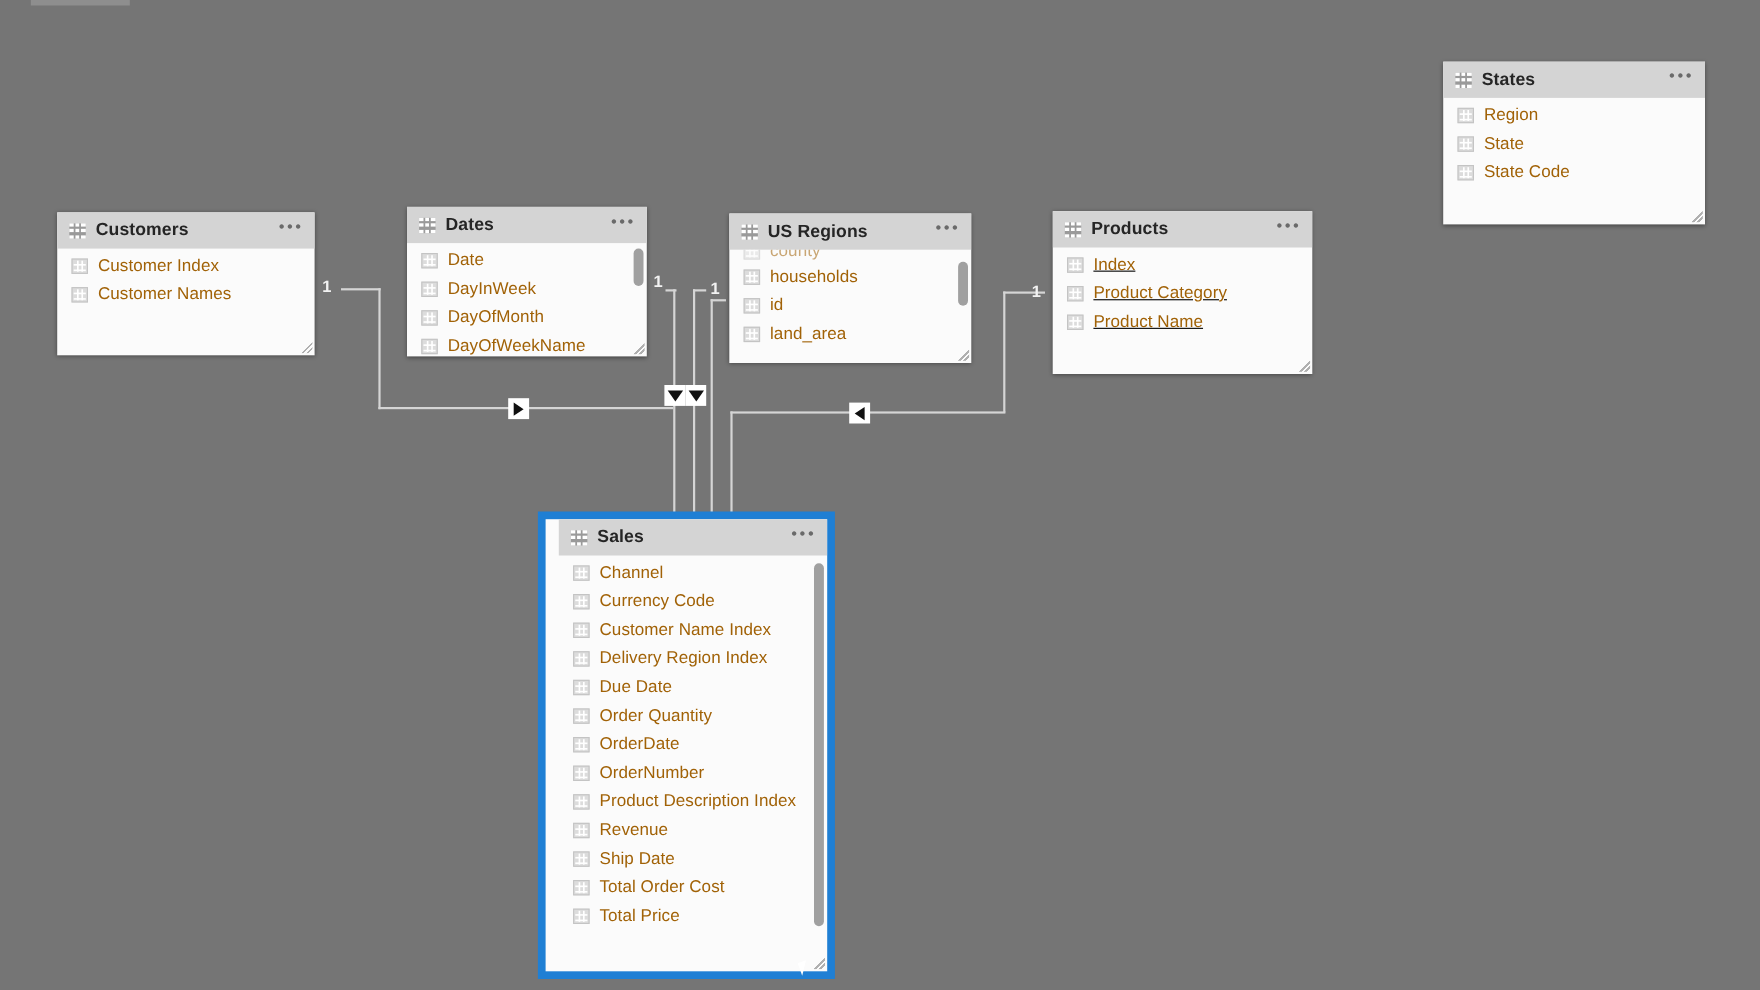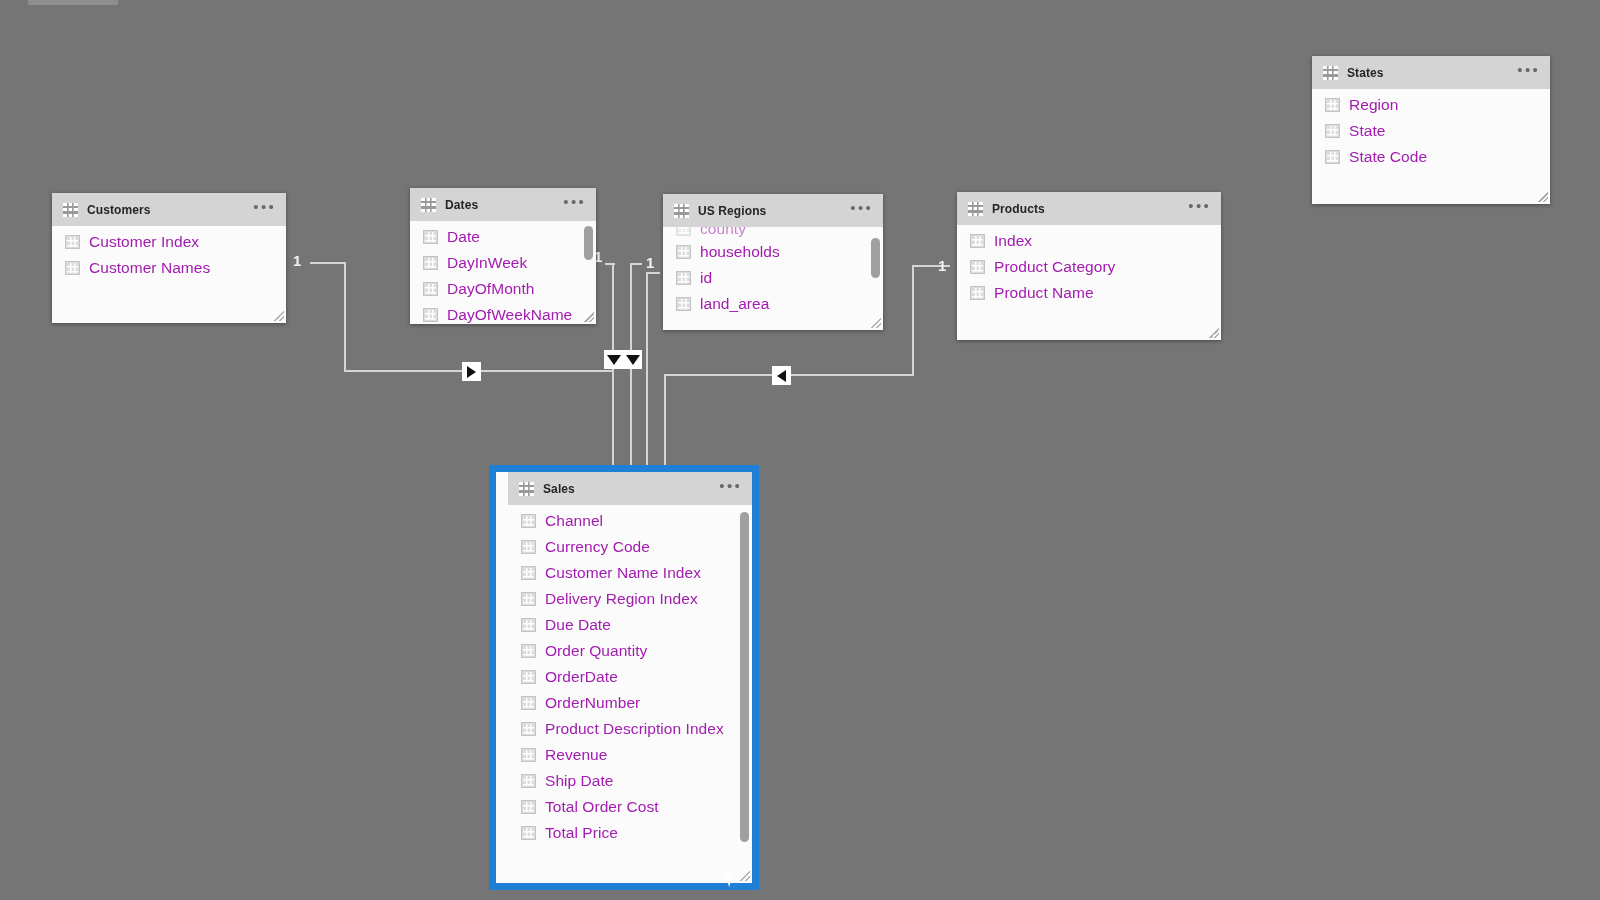--- a/index.html
+++ b/index.html
@@ -39,21 +39,21 @@
   }
   .table-card .hdr {
     height: 33px;
     background: #d4d4d4;
     display: flex;
     align-items: center;
     padding: 0 10px 0 11px;
     box-sizing: border-box;
   }
   .table-card .hdr .title {
-    font-size: 12px;
+    font-size: 16px;
     font-weight: bold;
     color: #252525;
     margin-left: 9px;
     white-space: nowrap;
     letter-spacing: 0.1px;
   }
   .table-card .hdr .ellipsis {
     margin-left: auto;
     color: #6a6a6a;
     font-size: 15px;
@@ -69,21 +69,21 @@
   }
   .field-row {
     display: flex;
     align-items: center;
     height: 26px;
     padding-left: 13px;
     box-sizing: border-box;
   }
   .field-row .fname {
     font-size: 15.5px;
-    color: #a21caf;
+    color: #a16207;
     margin-left: 9px;
     white-space: nowrap;
     letter-spacing: 0.05px;
   }
 
   
   .ico-table {
     width: 15px; height: 14px;
     flex: 0 0 auto;
     background:
@@ -248,21 +248,21 @@
         <span class="fname">Customer Index</span>
       </div>
       <div class="field-row">
         <span class="ico-field"></span>
         <span class="fname">Customer Names</span>
       </div>
     </div>
     <div class="grip" style="right:2px; bottom:2px;"></div>
   </div>
 
-  <div class="table-card" style="left:370px; top:188px; width:186px; height:136px;margin-left:40px;">
+  <div class="table-card" style="left:370px; top:188px; width:218px; height:136px;">
     <div class="hdr">
       <span class="ico-table"></span>
       <span class="title">Dates</span>
       <span class="ellipsis">•••</span>
     </div>
     <div class="field-list" style="height:103px;">
       <div class="field-row">
         <span class="ico-field"></span>
         <span class="fname">Date</span>
       </div>
@@ -304,27 +304,27 @@
       </div>
       <div class="field-row">
         <span class="ico-field"></span>
         <span class="fname">land_area</span>
       </div>
     </div>
     <div class="vscroll" style="right:3px; top:44px; height:40px;"></div>
     <div class="grip" style="right:2px; bottom:2px;"></div>
   </div>
 
-  <div class="table-card" style="left:957px; top:192px; width:264px; height:148px;">
+  <div class="table-card" style="left:957px; top:192px; width:236px; height:148px;">
     <div class="hdr">
       <span class="ico-table"></span>
       <span class="title">Products</span>
       <span class="ellipsis">•••</span>
     </div>
-    <div class="field-list" style="height:115px;">
+    <div class="field-list" style="height:115px;text-decoration:underline;">
       <div class="field-row">
         <span class="ico-field"></span>
         <span class="fname">Index</span>
       </div>
       <div class="field-row">
         <span class="ico-field"></span>
         <span class="fname">Product Category</span>
       </div>
       <div class="field-row">
         <span class="ico-field"></span>

